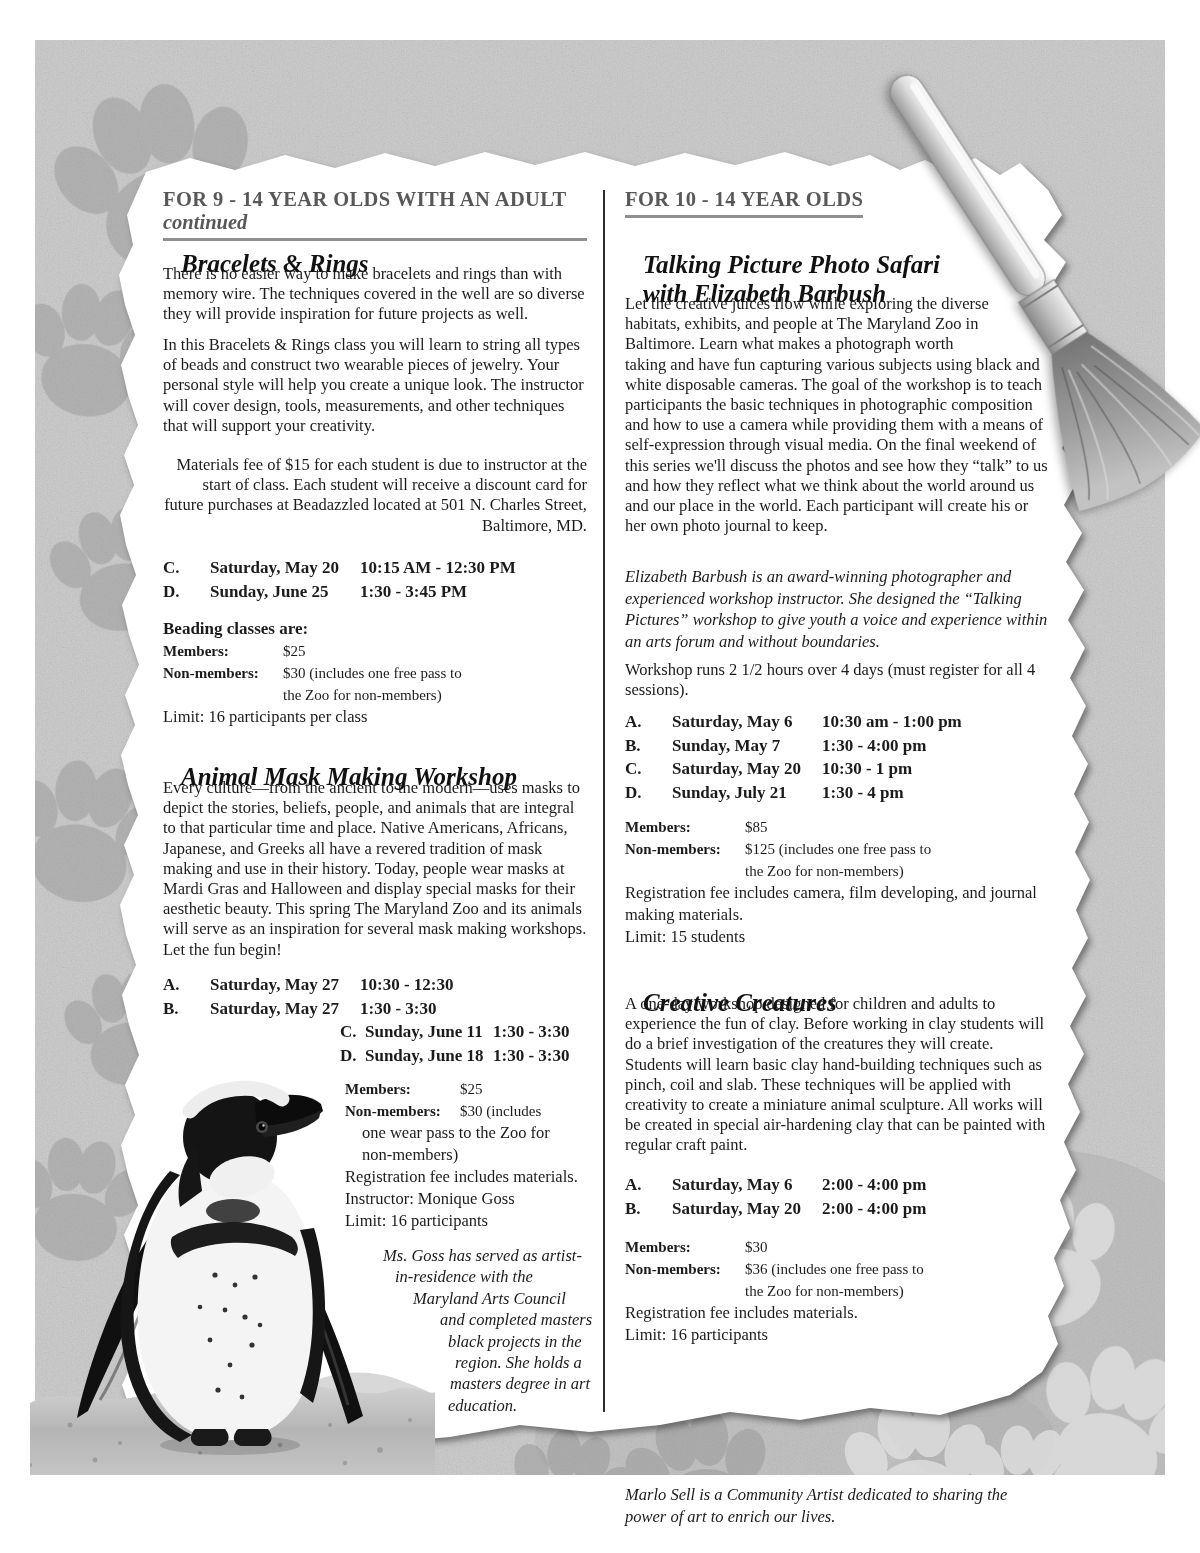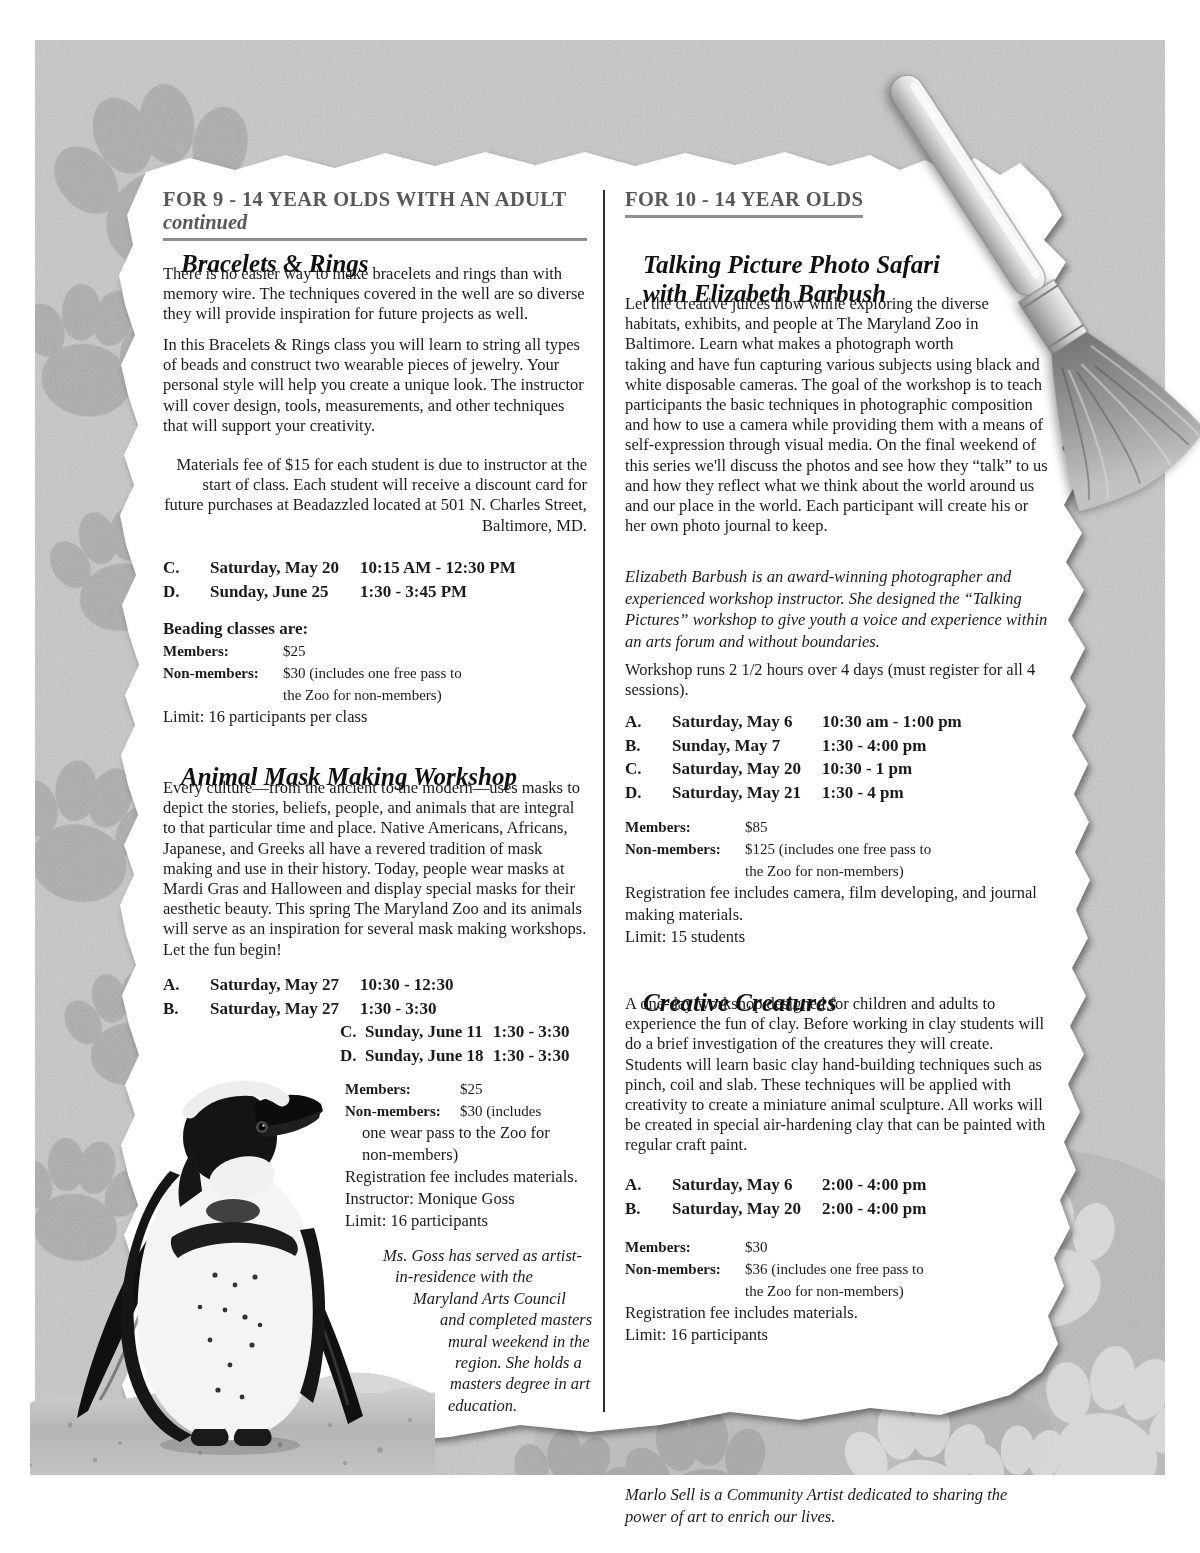--- a/index.html
+++ b/index.html
@@ -303,21 +303,21 @@
     <div class="fee-note">Registration fee includes materials.</div>
     <div class="fee-note">Instructor:  Monique Goss</div>
     <div class="fee-note">Limit: 16 participants</div>
   </div>
 
   <div class="blk goss-bio" style="top:1057px;">
     <div>Ms. Goss has served as artist-</div>
     <div>in-residence with the</div>
     <div>Maryland Arts Council</div>
     <div>and completed masters</div>
-    <div>mural weekend in the</div>
+    <div>black projects in the</div>
     <div>region. She holds a</div>
     <div>masters degree in art</div>
     <div>education.</div>
   </div>
 </div>
 
 <div class="col col-right">
   <div class="blk" style="top:0;">
     <h2 class="sec fit">FOR 10 - 14 YEAR OLDS</h2>
   </div>
@@ -342,21 +342,21 @@
         <span class="sch-d">Sunday, May 7</span>
         <span class="sch-t">1:30 - 4:00 pm</span>
       </div>
     <div class="sch-row">
         <span class="sch-l">C.</span>
         <span class="sch-d">Saturday, May 20</span>
         <span class="sch-t">10:30 - 1 pm</span>
       </div>
     <div class="sch-row">
         <span class="sch-l">D.</span>
-        <span class="sch-d">Saturday, May 21</span>
+        <span class="sch-d">Sunday, July 21</span>
         <span class="sch-t">1:30 - 4 pm</span>
       </div>
   </div>
 
   <div class="blk" style="top:628px;">
     <div class="fee-row">
         <span class="fee-label">Members:</span>
         <span class="fee-value">$85</span>
       </div>
     <div class="fee-row">

